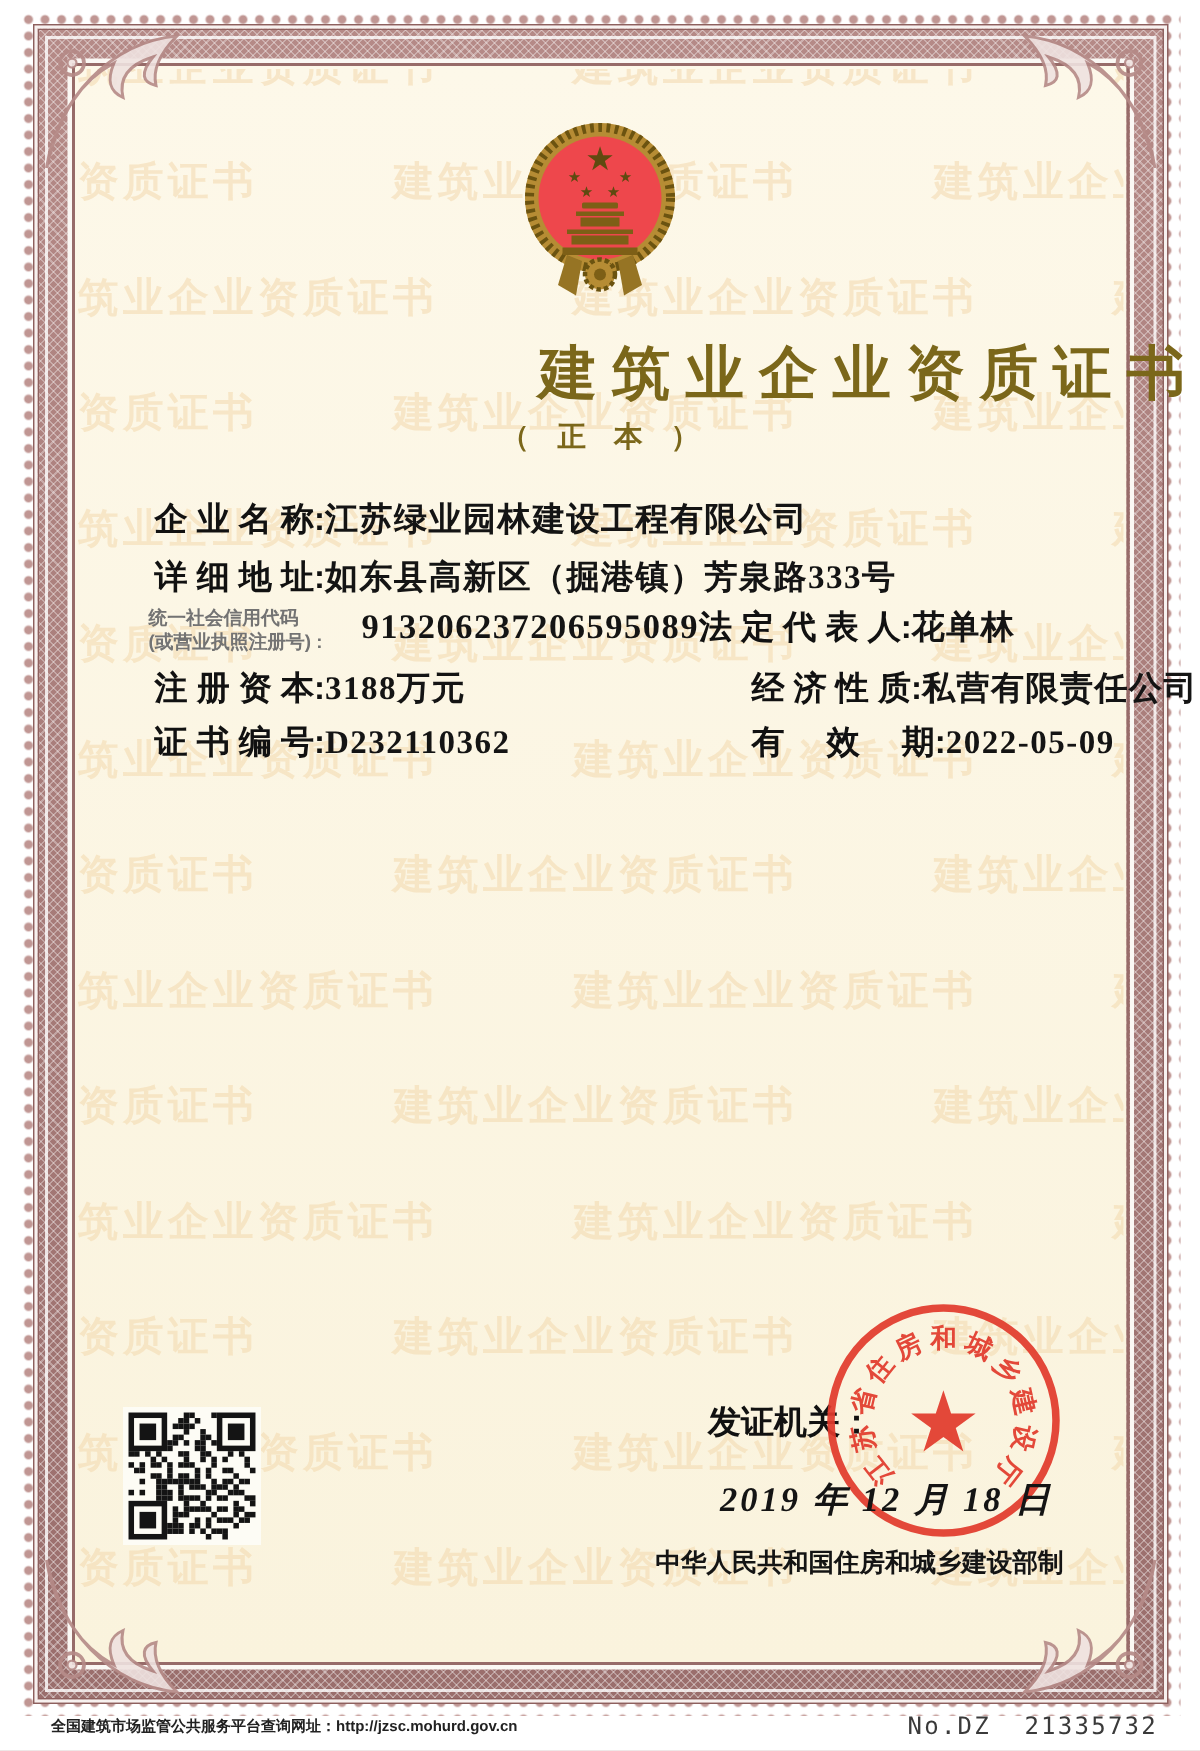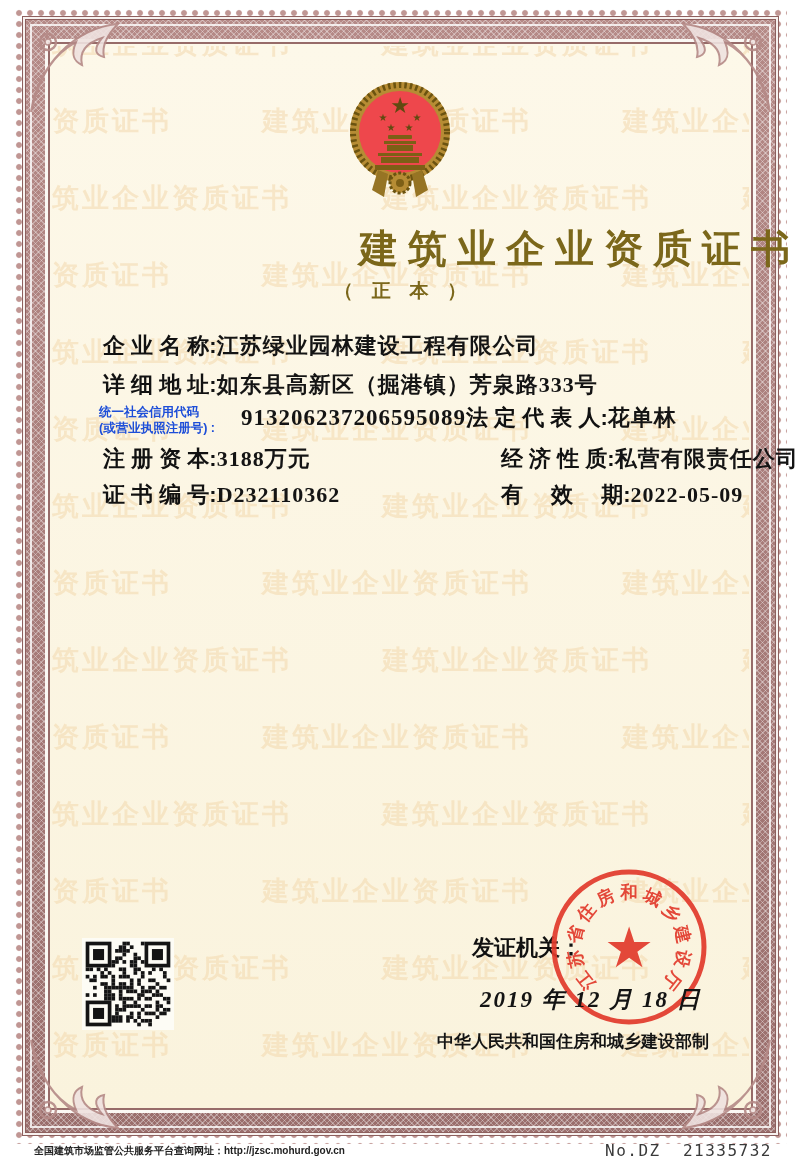--- a/index.html
+++ b/index.html
@@ -59,21 +59,21 @@
     left:0; right:0; top:278px; text-align:center;
     font-size:19px; font-weight:bold; letter-spacing:7px; text-indent:7px; color:#7b671a;
   }
   .frow{left:103px; font-size:22px; color:#141414; white-space:nowrap;}
   .flabel{font-weight:bold; font-family:"Liberation Sans","DejaVu Sans",sans-serif; color:#111;}
   .fvalue{font-weight:600; letter-spacing:1px;}
   .rrow{position:absolute; left:398px;}
   .small-label{
     display:inline-block; vertical-align:middle; width:142px;
     font-size:12.5px; line-height:1.3; font-weight:bold;
-    font-family:"Liberation Sans","DejaVu Sans",sans-serif; color:#1d4ed8; white-space:nowrap;
+    font-family:"Liberation Sans","DejaVu Sans",sans-serif; color:#737373; white-space:nowrap;
   }
   .grade-label{left:99px; top:511px; font-size:19px; font-weight:bold;
     font-family:"Liberation Sans","DejaVu Sans",sans-serif; color:#111;}
   .grade-value{left:127px; top:537px; font-size:23px; font-weight:600; letter-spacing:2px; color:#141414;}
   .issuer-label{left:472px; top:933px; font-size:22px; font-weight:bold;
     font-family:"Liberation Sans","DejaVu Sans",sans-serif; color:#111; z-index:2;}
   .issue-date{left:480px; top:984px; width:260px; 
     font-size:23px; font-weight:600; letter-spacing:2px; color:#141414; z-index:4;font-style:italic;}
   .made-by{left:437px; top:1030px; width:286px; text-align:left;
     font-size:17px; font-weight:bold; color:#141414; z-index:2;

